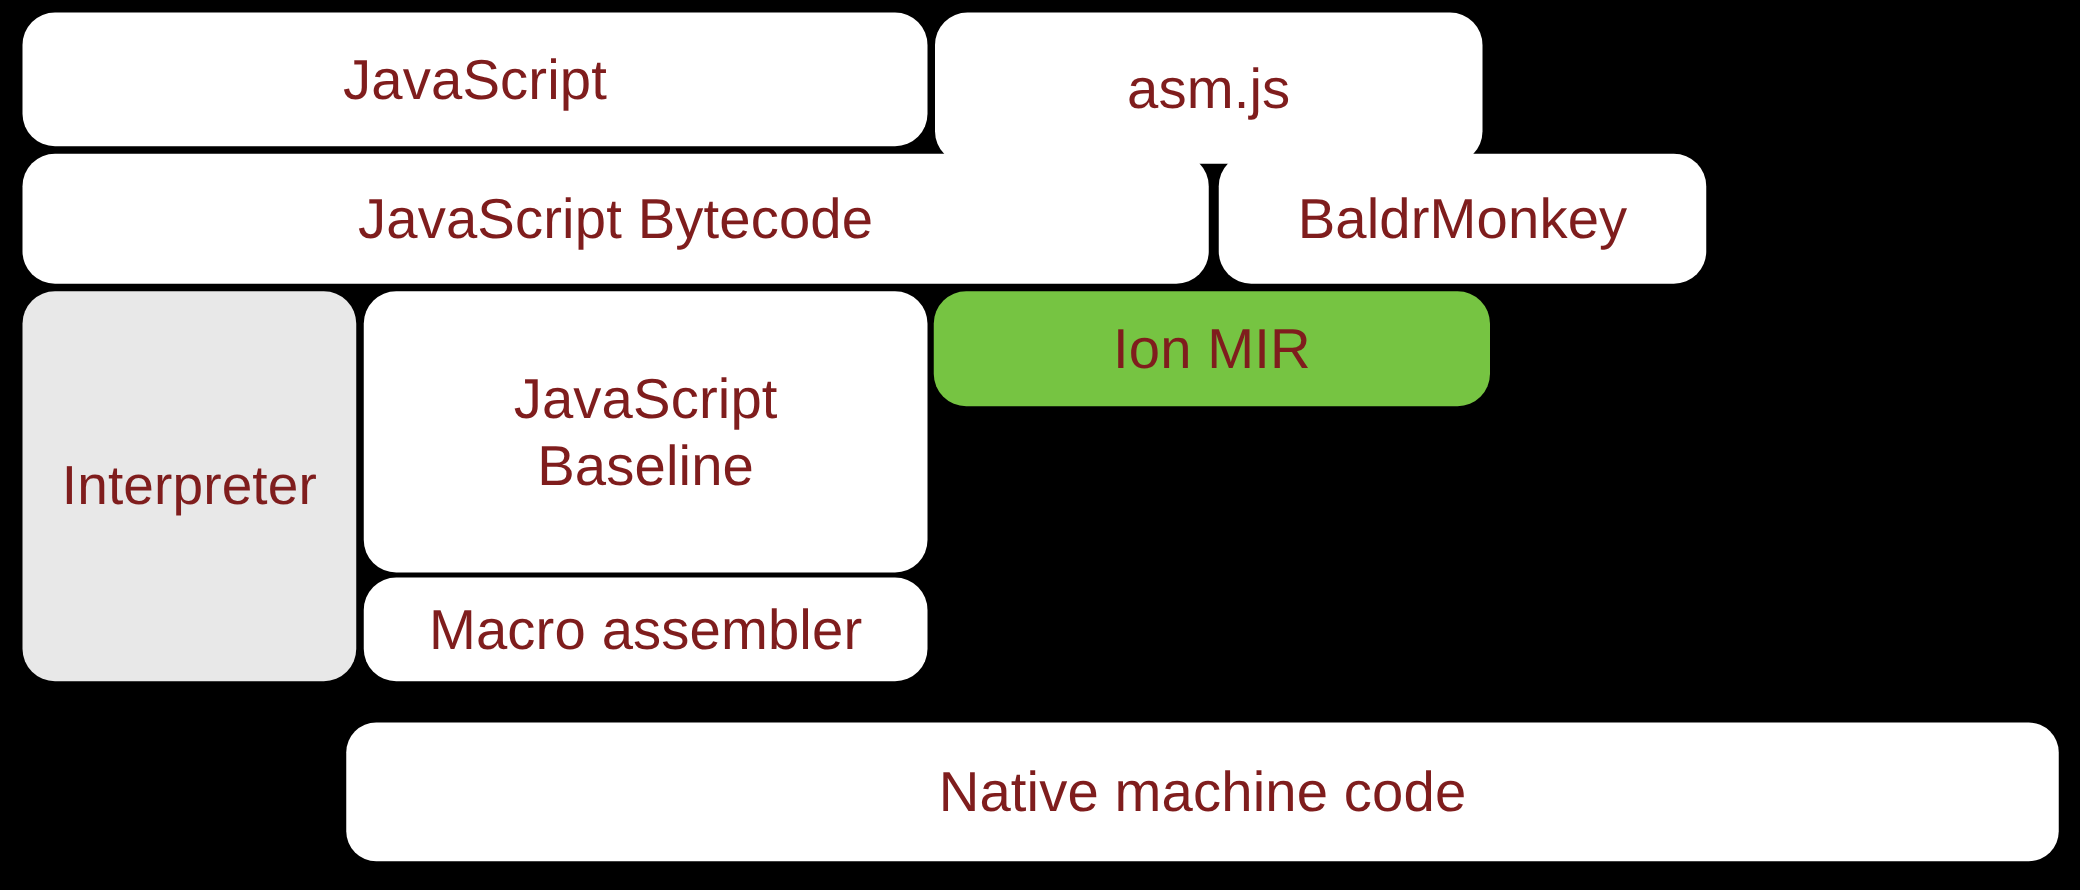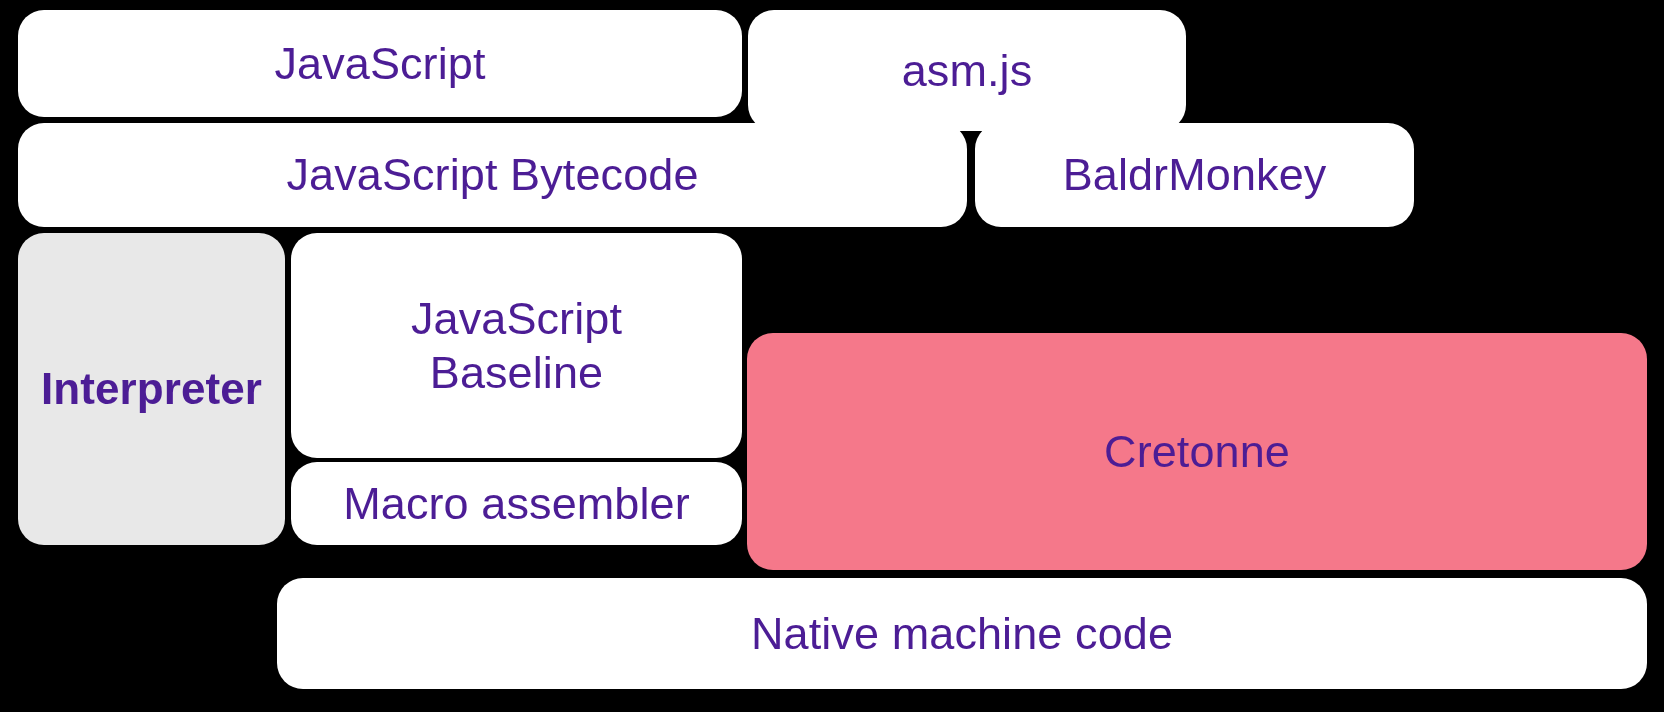--- a/index.html
+++ b/index.html
@@ -19,55 +19,55 @@
     overflow: hidden;
   }
   .box {
     position: absolute;
     box-sizing: border-box;
     border-radius: 26px;
     display: flex;
     align-items: center;
     justify-content: center;
     text-align: center;
-    color: #4c1d95;
+    color: #7f1d1d;
     font-size: 45px;
     font-weight: 400;
     line-height: 1.18;
     letter-spacing: 0.1px;
     white-space: pre-line;
     -webkit-font-smoothing: antialiased;
   }
   .box.white  { background: #FFFFFF; }
   .box.gray   { background: #E8E8E8; }
   .box.green  { background: #76C442; }
   .box.pink   { background: #F5788A; }
 
   
   #box-javascript        { left: 18px;   top: 10px;  width: 724px;  height: 107px; }
   #box-asmjs             { left: 748px;  top: 10px;  width: 438px;  height: 121px; }
   #box-wasm              { left: 1192px; top: 10px;  width: 455px;  height: 107px; }
 
   
   #box-js-bytecode       { left: 18px;   top: 123px; width: 949px;  height: 104px; }
-  #box-baldrmonkey       { left: 975px;  top: 123px; width: 439px;  height: 104px; }
+  #box-baldrmonkey       { left: 975px;  top: 123px; width: 390px;  height: 104px; }
 
   
-  #box-interpreter       { left: 18px;   top: 233px; width: 267px;  height: 312px; font-size: 44px; font-weight: bold; }
+  #box-interpreter       { left: 18px;   top: 233px; width: 267px;  height: 312px; font-size: 44px; }
 
   
   #box-js-baseline       { left: 291px;  top: 233px; width: 451px;  height: 225px; }
   #box-macro-assembler   { left: 291px;  top: 462px; width: 451px;  height: 83px;  }
 
   
   #box-ion-mir           { left: 747px;  top: 233px; width: 445px;  height: 92px;  }
   #box-cretonne          { left: 747px;  top: 333px; width: 900px;  height: 237px; }
 
   
-  #box-native-code       { left: 277px;  top: 578px; width: 1370px; height: 111px; }
+  #box-native-code       { left: 277px;  top: 578px; width: 1370px; height: 111px; border-radius: 24px; }
 </style>
 </head>
 <body>
 
 <div id="diagram">
 
   <div class="box white" id="box-javascript">JavaScript</div>
 
   <div class="box white" id="box-asmjs">asm.js</div>
 
@@ -76,18 +76,18 @@
 
   <div class="box white" id="box-baldrmonkey">BaldrMonkey</div>
 
   <div class="box gray" id="box-interpreter">Interpreter</div>
 
   <div class="box white" id="box-js-baseline">JavaScript
 Baseline</div>
 
   <div class="box white" id="box-macro-assembler">Macro assembler</div>
 
+  <div class="box green" id="box-ion-mir">Ion MIR</div>
 
-  <div class="box pink" id="box-cretonne">Cretonne</div>
 
   <div class="box white" id="box-native-code">Native machine code</div>
 
 </div>
 
 </body></html>

